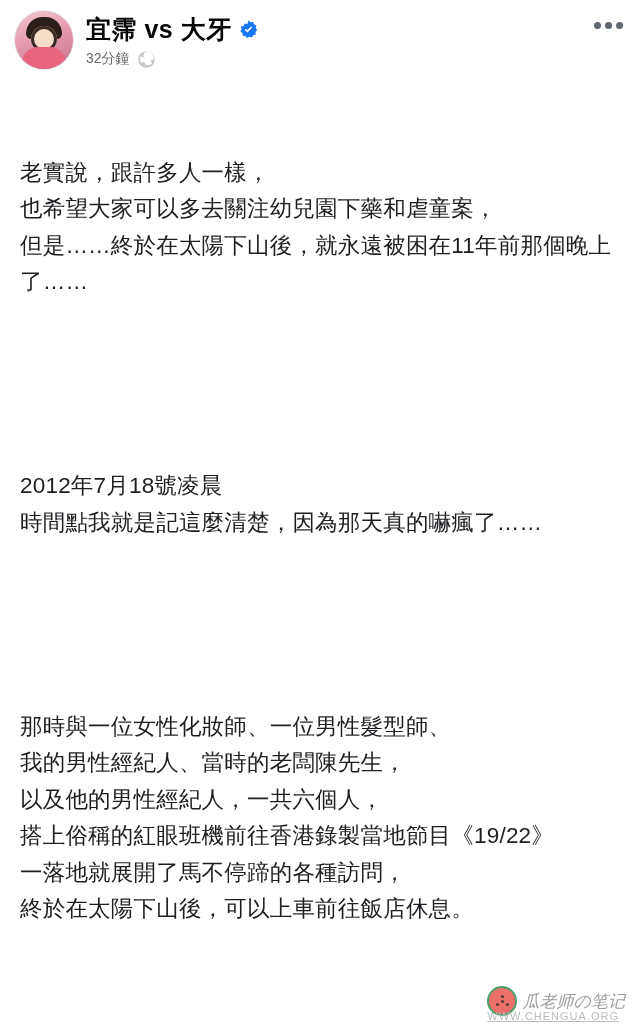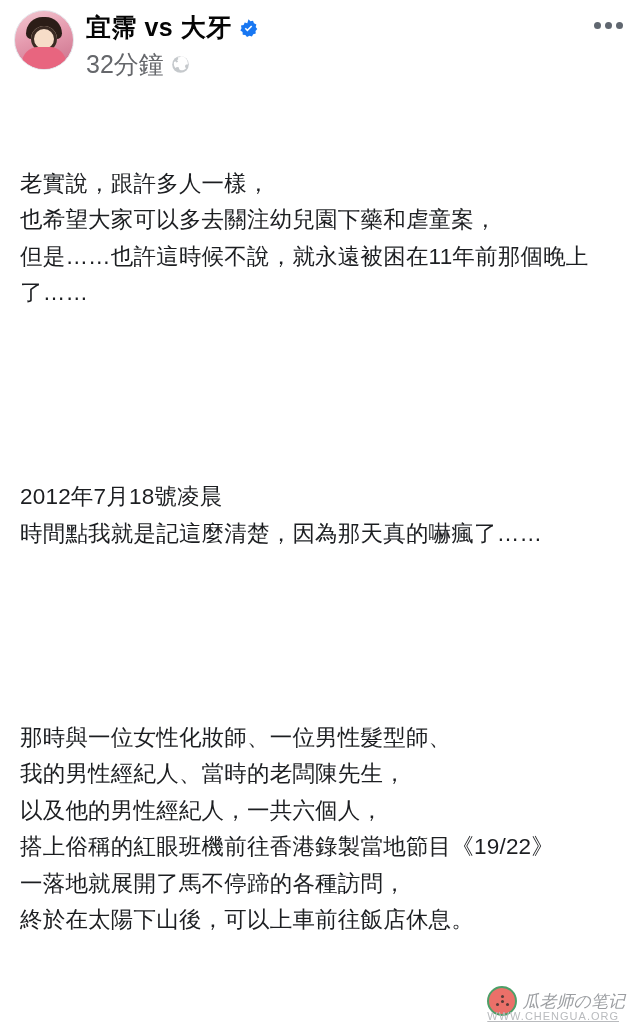--- a/index.html
+++ b/index.html
@@ -94,21 +94,21 @@
     position: relative;
     top: 1px;
   }
   .meta-row {
     display: flex;
     align-items: center;
     gap: 7px;
     margin-top: 6px;
   }
   .timestamp {
-    font-size: 25px;
+    font-size: 14px;
     color: #65676b;
   }
   .globe {
     width: 19px;
     height: 19px;
     flex: 0 0 19px;
     opacity: 0.85;
   }
   .more-btn {
     position: absolute;
@@ -224,21 +224,21 @@
     <div class="more-btn">
       <span></span>
       <span></span>
       <span></span>
     </div>
   </div>
 
   <div class="post-body">
     <p>老實說，跟許多人一樣，
 也希望大家可以多去關注幼兒園下藥和虐童案，
-但是……也許這時候不說，就永遠被困在11年前那個晚上了……</p>
+但是……終於在太陽下山後，就永遠被困在11年前那個晚上了……</p>
     <div class="blank-line"></div>
     <p>2012年7月18號凌晨
 時間點我就是記這麼清楚，因為那天真的嚇瘋了……</p>
     <div class="blank-line"></div>
     <p>那時與一位女性化妝師、一位男性髮型師、
 我的男性經紀人、當時的老闆陳先生，
 以及他的男性經紀人，一共六個人，
 搭上俗稱的紅眼班機前往香港錄製當地節目《19/22》
 一落地就展開了馬不停蹄的各種訪問，
 終於在太陽下山後，可以上車前往飯店休息。</p>

